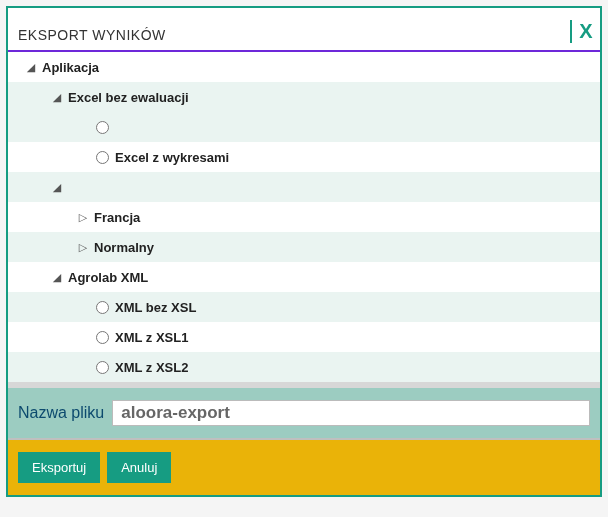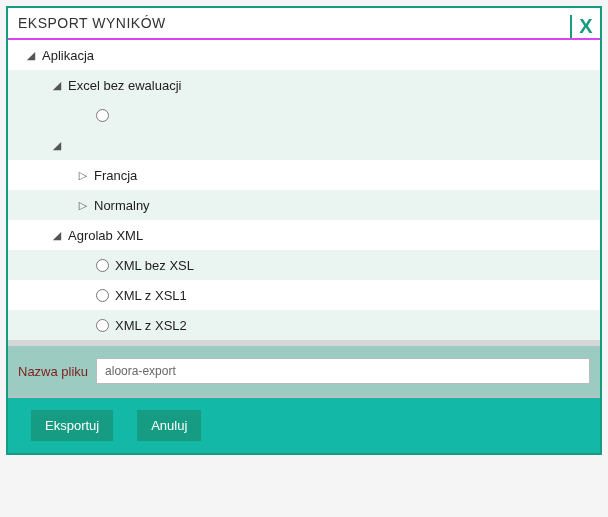--- a/index.html
+++ b/index.html
@@ -8,23 +8,24 @@
     background: #f5f5f5;
     padding: 6px;
   }
   .dialog {
     width: 596px;
     border: 2px solid #169c82;
     background: #fff;
   }
   .titlebar {
     display: flex;
-    align-items: flex-end;
-    border-bottom: 2px solid #d946ef;
+    align-items: flex-start;
+    border-bottom: 2px solid #6d28d9;
     background: #fff;
+    margin-top: 12px;
   }
   .titlebar-title {
     flex: 1;
     font-size: 14px;
     letter-spacing: 0.5px;
     color: #333;
     padding: 7px 10px;
   }
   .close-btn {
     width: 30px;
@@ -67,54 +68,55 @@
   }
   .radio-spot {
     display: inline-flex;
     align-items: center;
     margin-right: 6px;
   }
   .radio-spot input {
     width: 13px; height: 13px;
     accent-color: #169c82;
   }
-  .bold { font-weight: normal; }
+  .bold { font-weight: bold; }
   .sep {
     height: 6px;
     background: #d7d7d7;
   }
   .sep-thin {
     height: 2px;
     background: #bfbfbf;
   }
   .filename-bar {
     background: #9cccc1;
     padding: 12px 10px;
     display: flex;
     align-items: center;
     gap: 8px;
   }
   .filename-label {
-    font-size: 13px;
-    color: #7f1d1d;
+    font-size: 16px;
+    color: #0c4a6e;
   }
   .filename-input {
     flex: 1;
     height: 26px;
     border: 1px solid #bbb;
     padding: 0 8px;
-    font-size: 12px;
+    font-size: 17px;
     color: #666;
     background: #fff;
+    font-weight: bold;
   }
   .button-bar {
-    background: #14b8a6;
-    padding: 12px 23px;
-    display: flex;
-    gap: 24px;
+    background: #eab308;
+    padding: 12px 10px;
+    display: flex;
+    gap: 7px;
   }
   .btn {
     background: #169c82;
     color: #fff;
     border: none;
     padding: 8px 14px;
     font-size: 13px;
     cursor: pointer;
   }
 </style>
@@ -145,20 +147,27 @@
     </div>
 
 
     <div class="row even">
       <span class="indent i3"></span>
       <span class="radio-spot">
           <input type="radio" name="exp" style="">
         </span>
     </div>
 
+    <div class="row odd">
+      <span class="indent i3"></span>
+      <span class="radio-spot">
+          <input type="radio" name="exp" style="">
+        </span>
+      <span class="bold">Excel z wykresami</span>
+    </div>
 
     <div class="row even">
       <span class="indent i1"></span>
       <span class="arrow">◢</span>
     </div>
 
     <div class="row odd">
       <span class="indent i2"></span>
       <span class="arrow">▷</span>
       <span class="bold">Francja</span>

